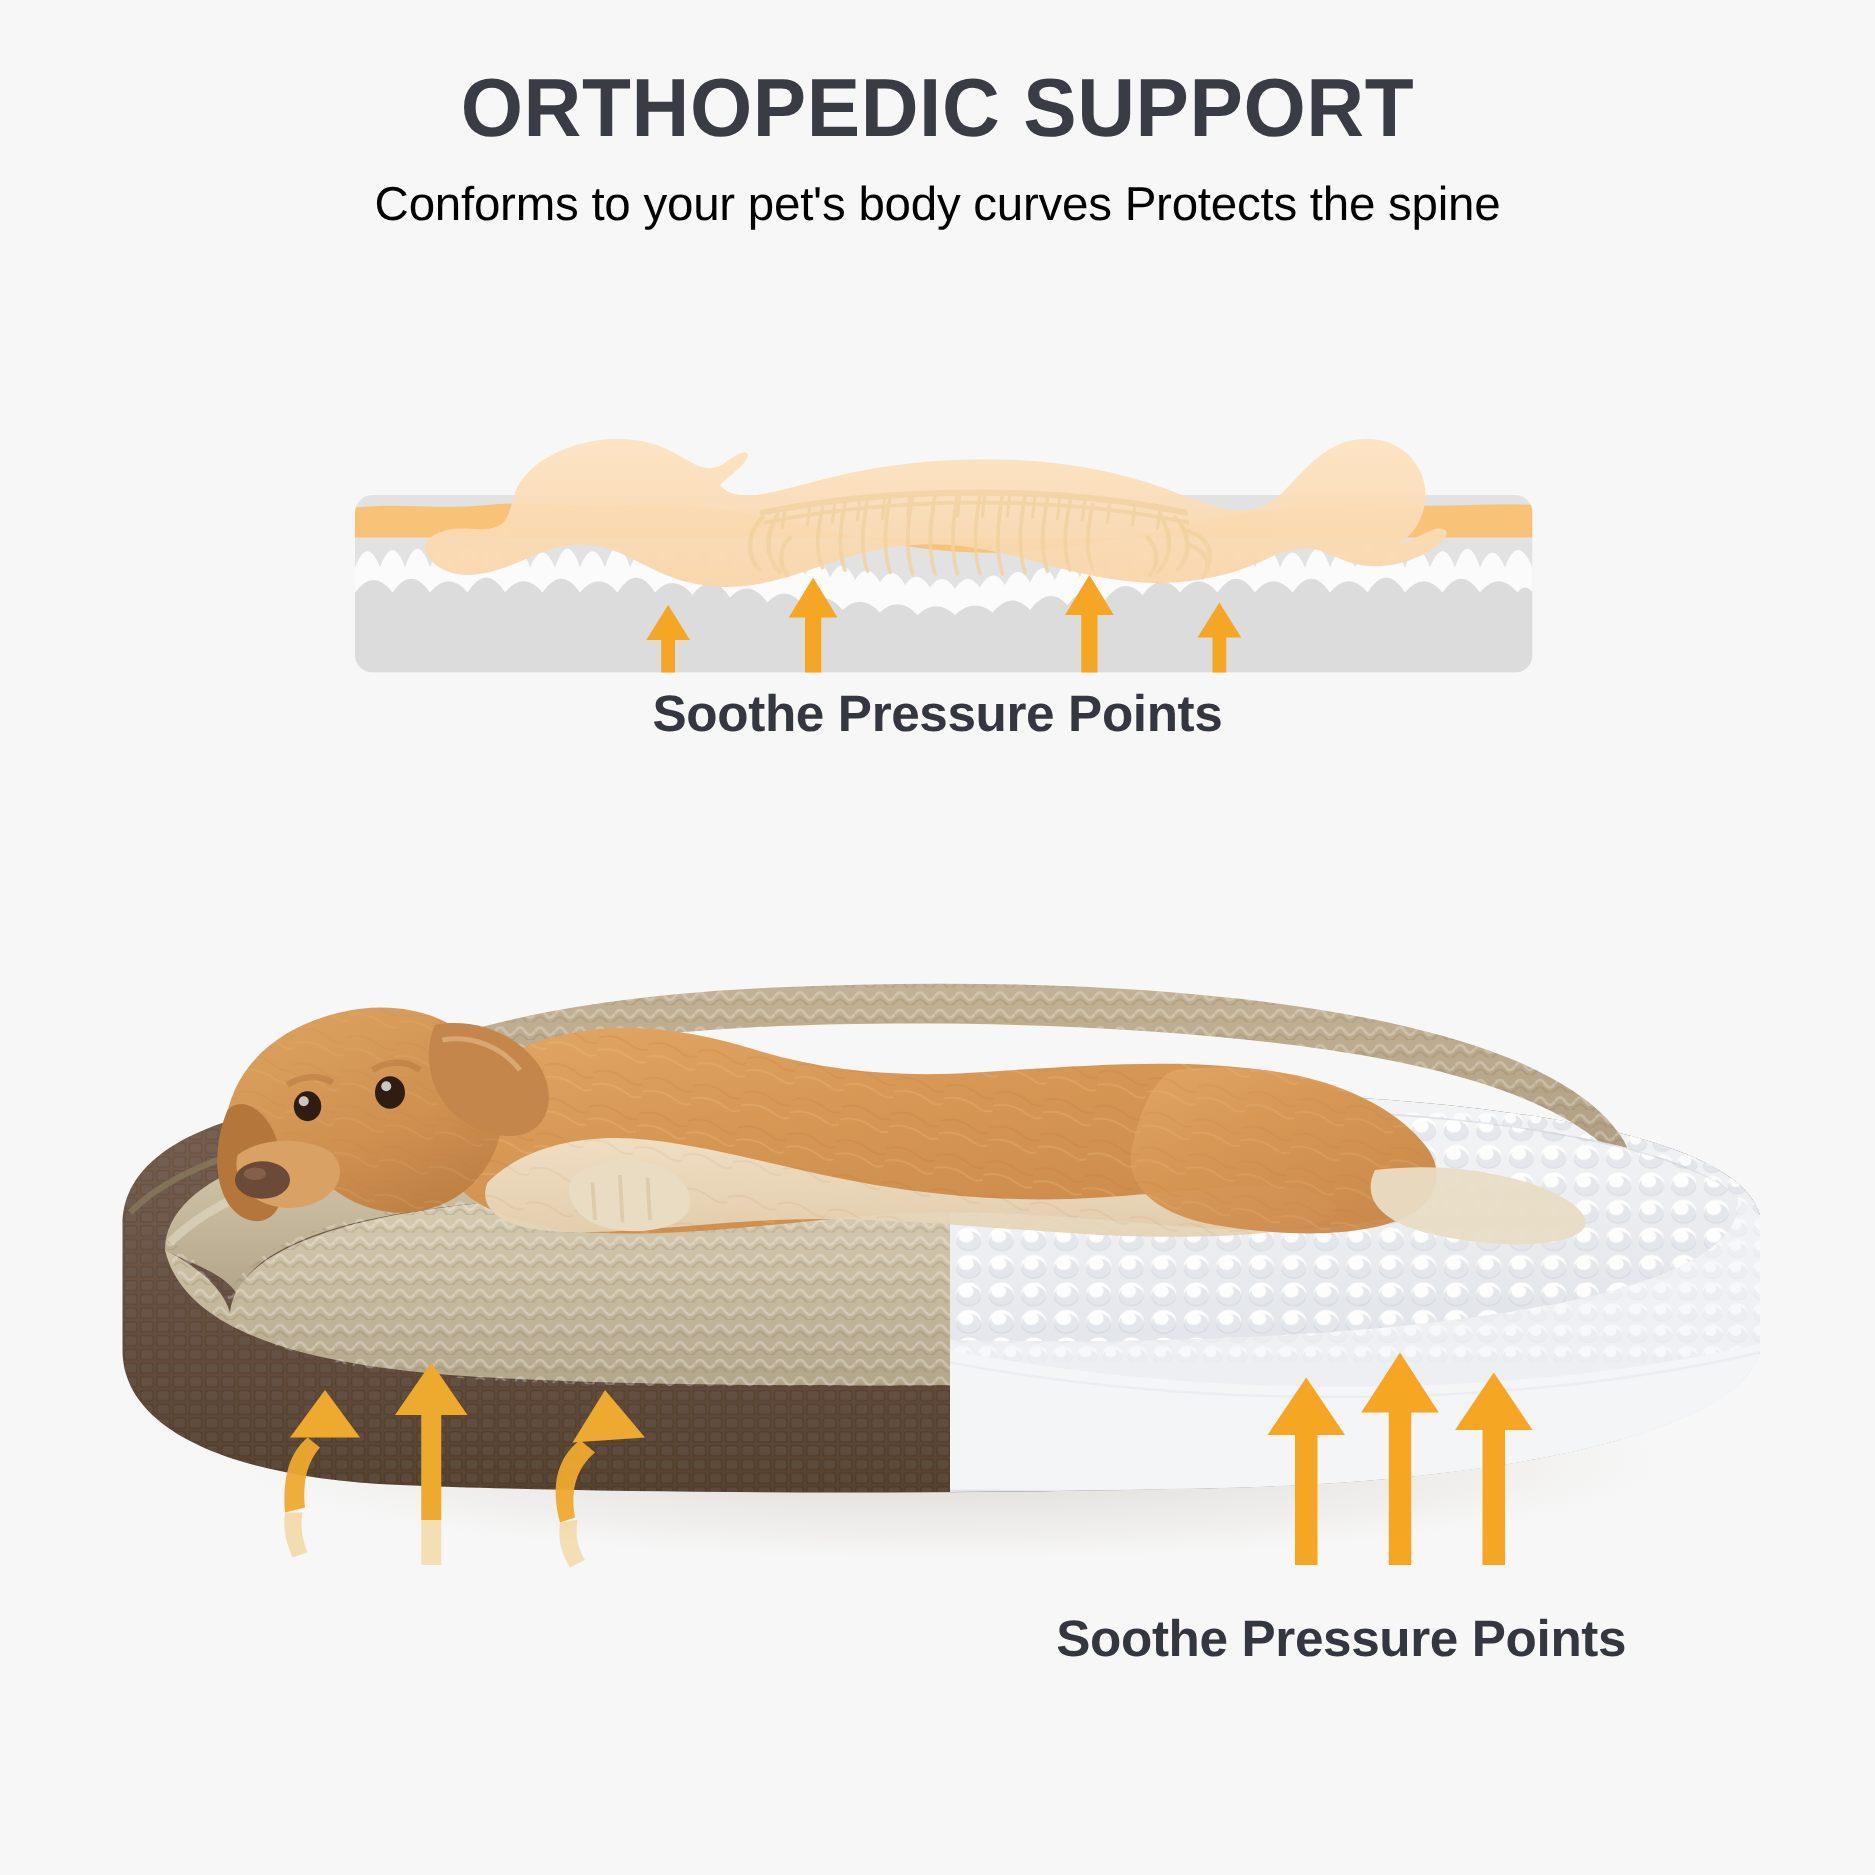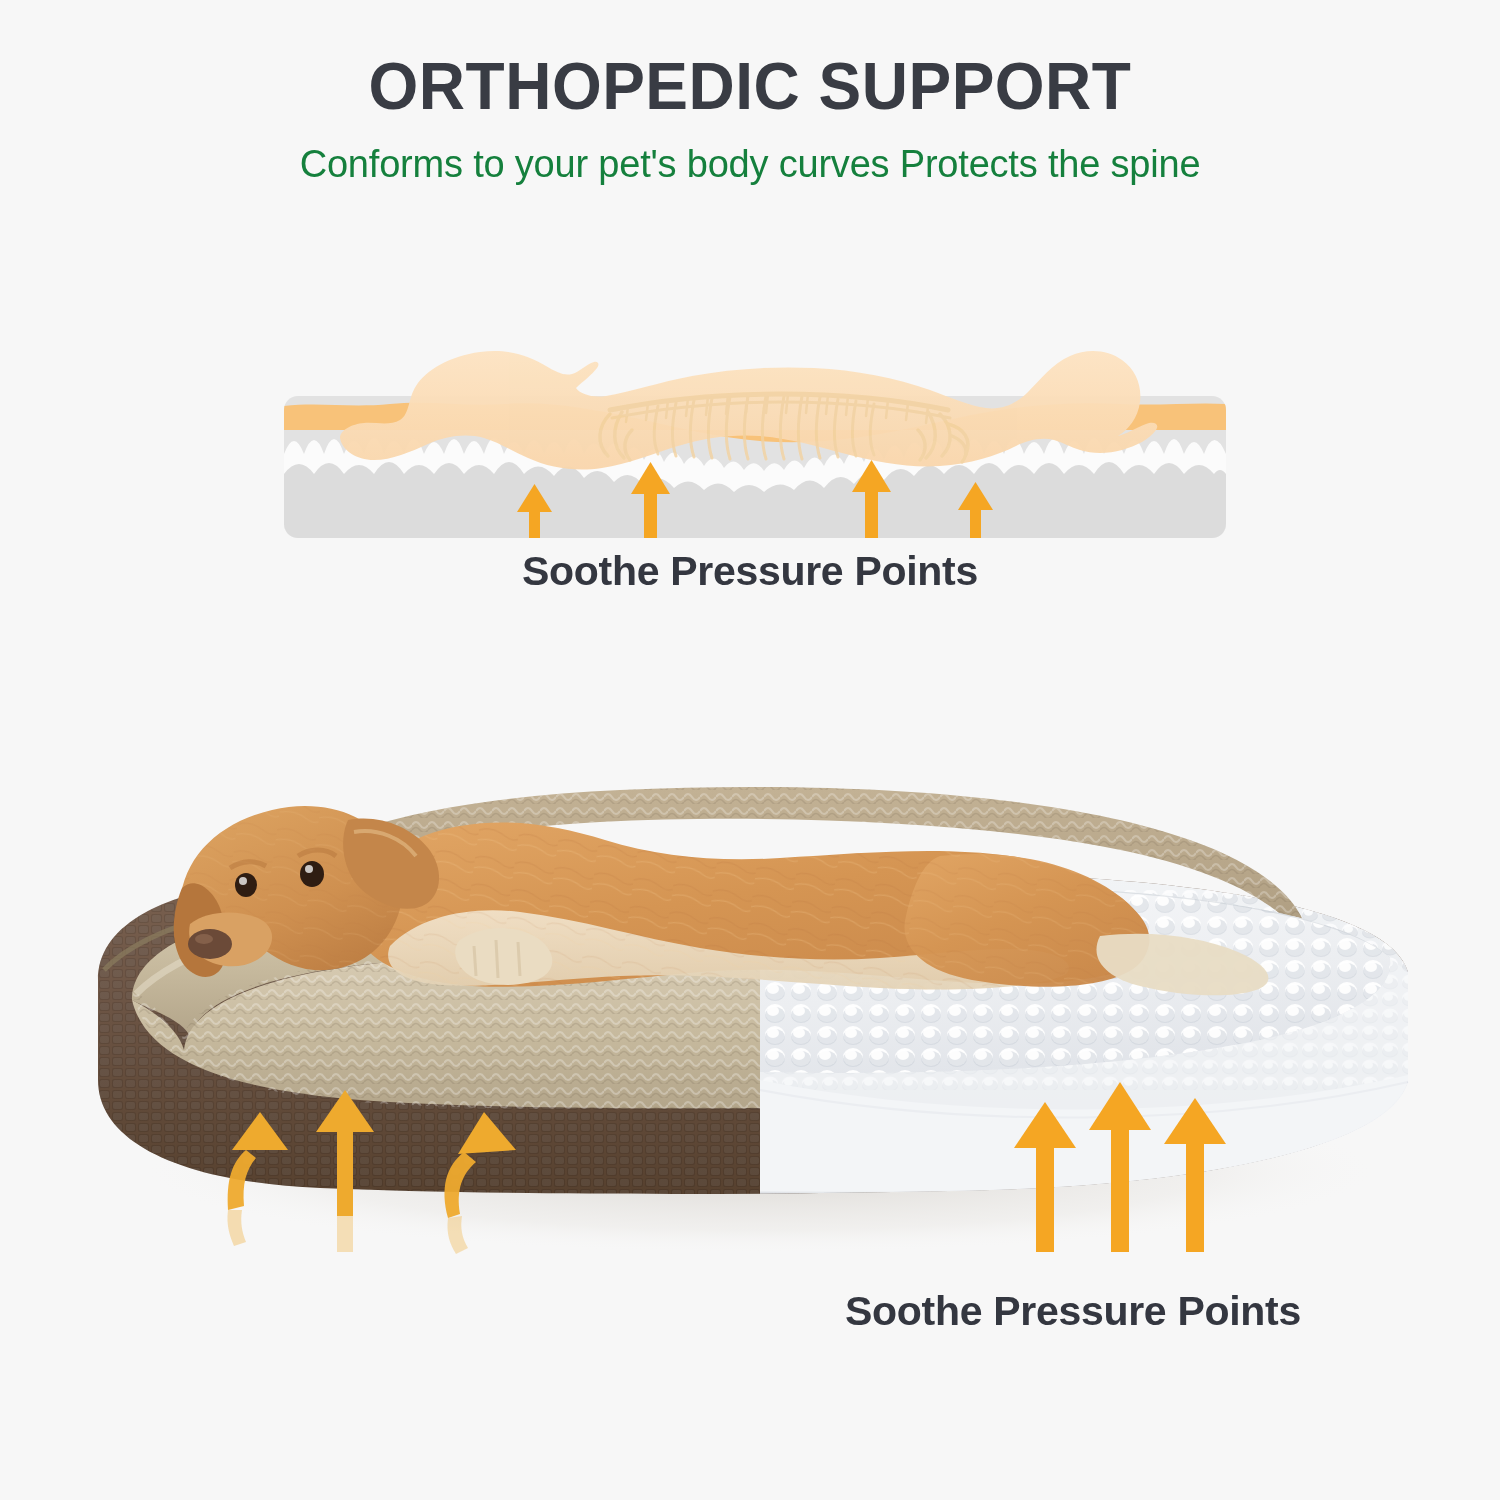--- a/index.html
+++ b/index.html
@@ -28,21 +28,21 @@
     letter-spacing: 0.5px;
     color: #393c44;
     line-height: 1.05;
     margin: 0;
     font-stretch: condensed;
     transform: scaleX(0.97);
   }
   #subtitle {
     font-size: 38px;
     font-weight: 400;
-    color: #15803d;
+    color: #000000;
     margin-top: 22px;
     letter-spacing: -0.2px;
   }
 
   
   #diagram {
     position: absolute;
     left: 280px;
     top: 278px;
     width: 950px;

